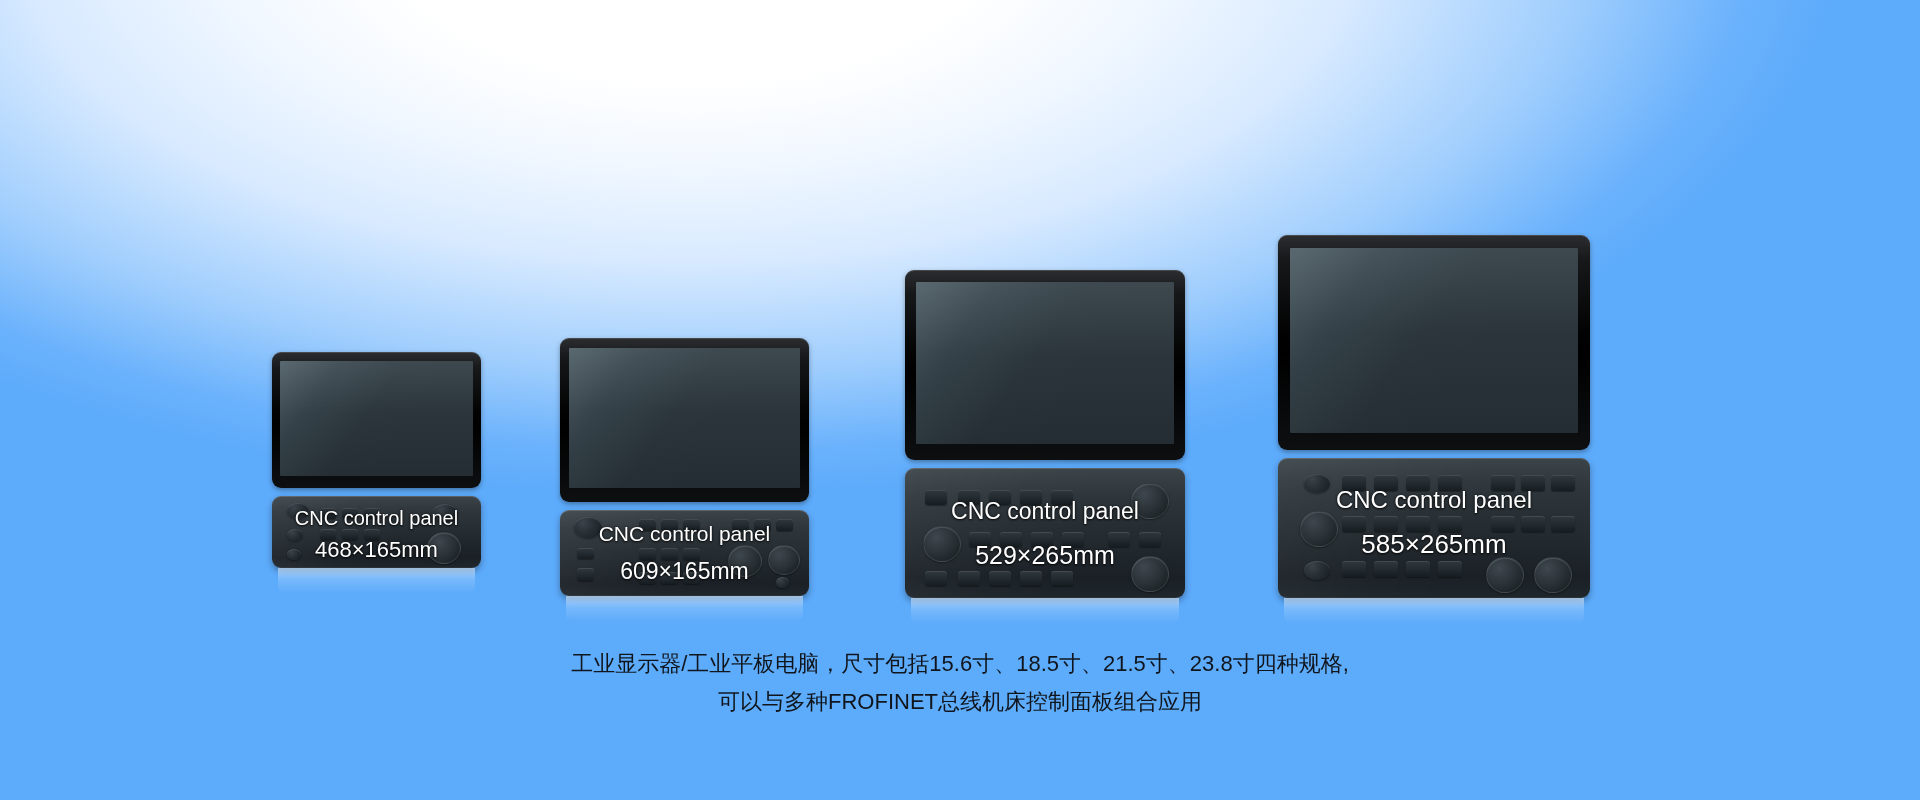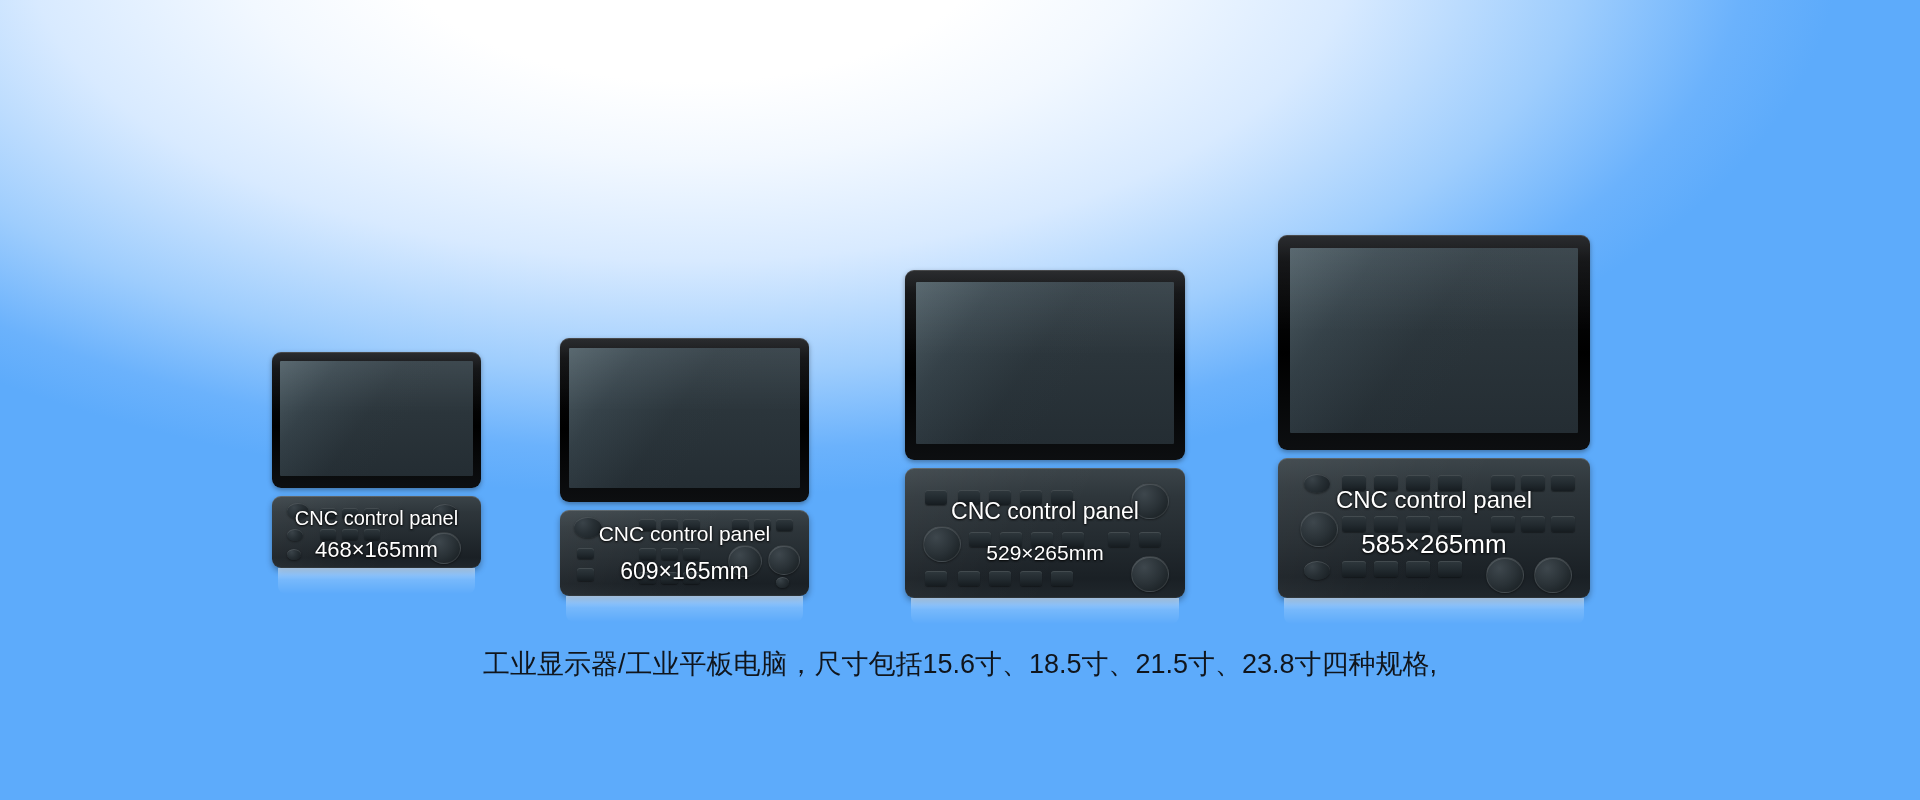--- a/index.html
+++ b/index.html
@@ -143,21 +143,21 @@
   }
 
   
   .caption {
     position: absolute;
     left: 0;
     top: 645px;
     width: 1920px;
     text-align: center;
     color: #10151c;
-    font-size: 27px;
+    font-size: 22px;
     line-height: 38px;
     font-weight: normal;
     white-space: nowrap;
   }
   .caption div { white-space: nowrap; }
 </style>
 </head>
 <body>
 
 <div class="stage">
@@ -242,21 +242,21 @@
         <div class="btn" style="left:157px; top:64px; width:22px; height:15px;"></div>
         <div class="btn" style="left:53px; top:103px; width:22px; height:15px;"></div>
         <div class="btn" style="left:84px; top:103px; width:22px; height:15px;"></div>
         <div class="btn" style="left:115px; top:103px; width:22px; height:15px;"></div>
         <div class="btn" style="left:146px; top:103px; width:22px; height:15px;"></div>
         <div class="btn" style="left:203px; top:64px; width:22px; height:15px;"></div>
         <div class="btn" style="left:234px; top:64px; width:22px; height:15px;"></div>
         <div class="knob ring" style="left:226px; top:15px; width:36px; height:34px;"></div>
         <div class="knob ring" style="left:226px; top:88px; width:36px; height:34px;"></div>
         <div class="cpanel-text" style="top:30px; font-size:23px;">CNC control panel</div>
-        <div class="cpanel-text" style="top:73px; font-size:21px;">529×265mm</div>
+        <div class="cpanel-text" style="top:73px; font-size:25px;">529×265mm</div>
       </div>
 
       <div class="reflection" style="top:328px; left:6px; width:268px;"></div>
     </div>
 
     <div class="device" style="left:1278px; width:312px; height:365px;">
 
       <div class="monitor" style="position:absolute; left:0; top:0; width:312px; height:215px;">
         <div class="screen" style="left:12px; top:13px; right:12px; bottom:17px;"></div>
       </div>
@@ -289,15 +289,16 @@
         <div class="cpanel-text" style="top:71px; font-size:26px;">585×265mm</div>
       </div>
 
       <div class="reflection" style="top:363px; left:6px; width:300px;"></div>
     </div>
 
   </div>
 
   <div class="caption">
     <div>工业显示器/工业平板电脑，尺寸包括15.6寸、18.5寸、21.5寸、23.8寸四种规格,</div>
+    <div>可以与多种FROFINET总线机床控制面板组合应用</div>
   </div>
 
 </div>
 
 </body></html>

